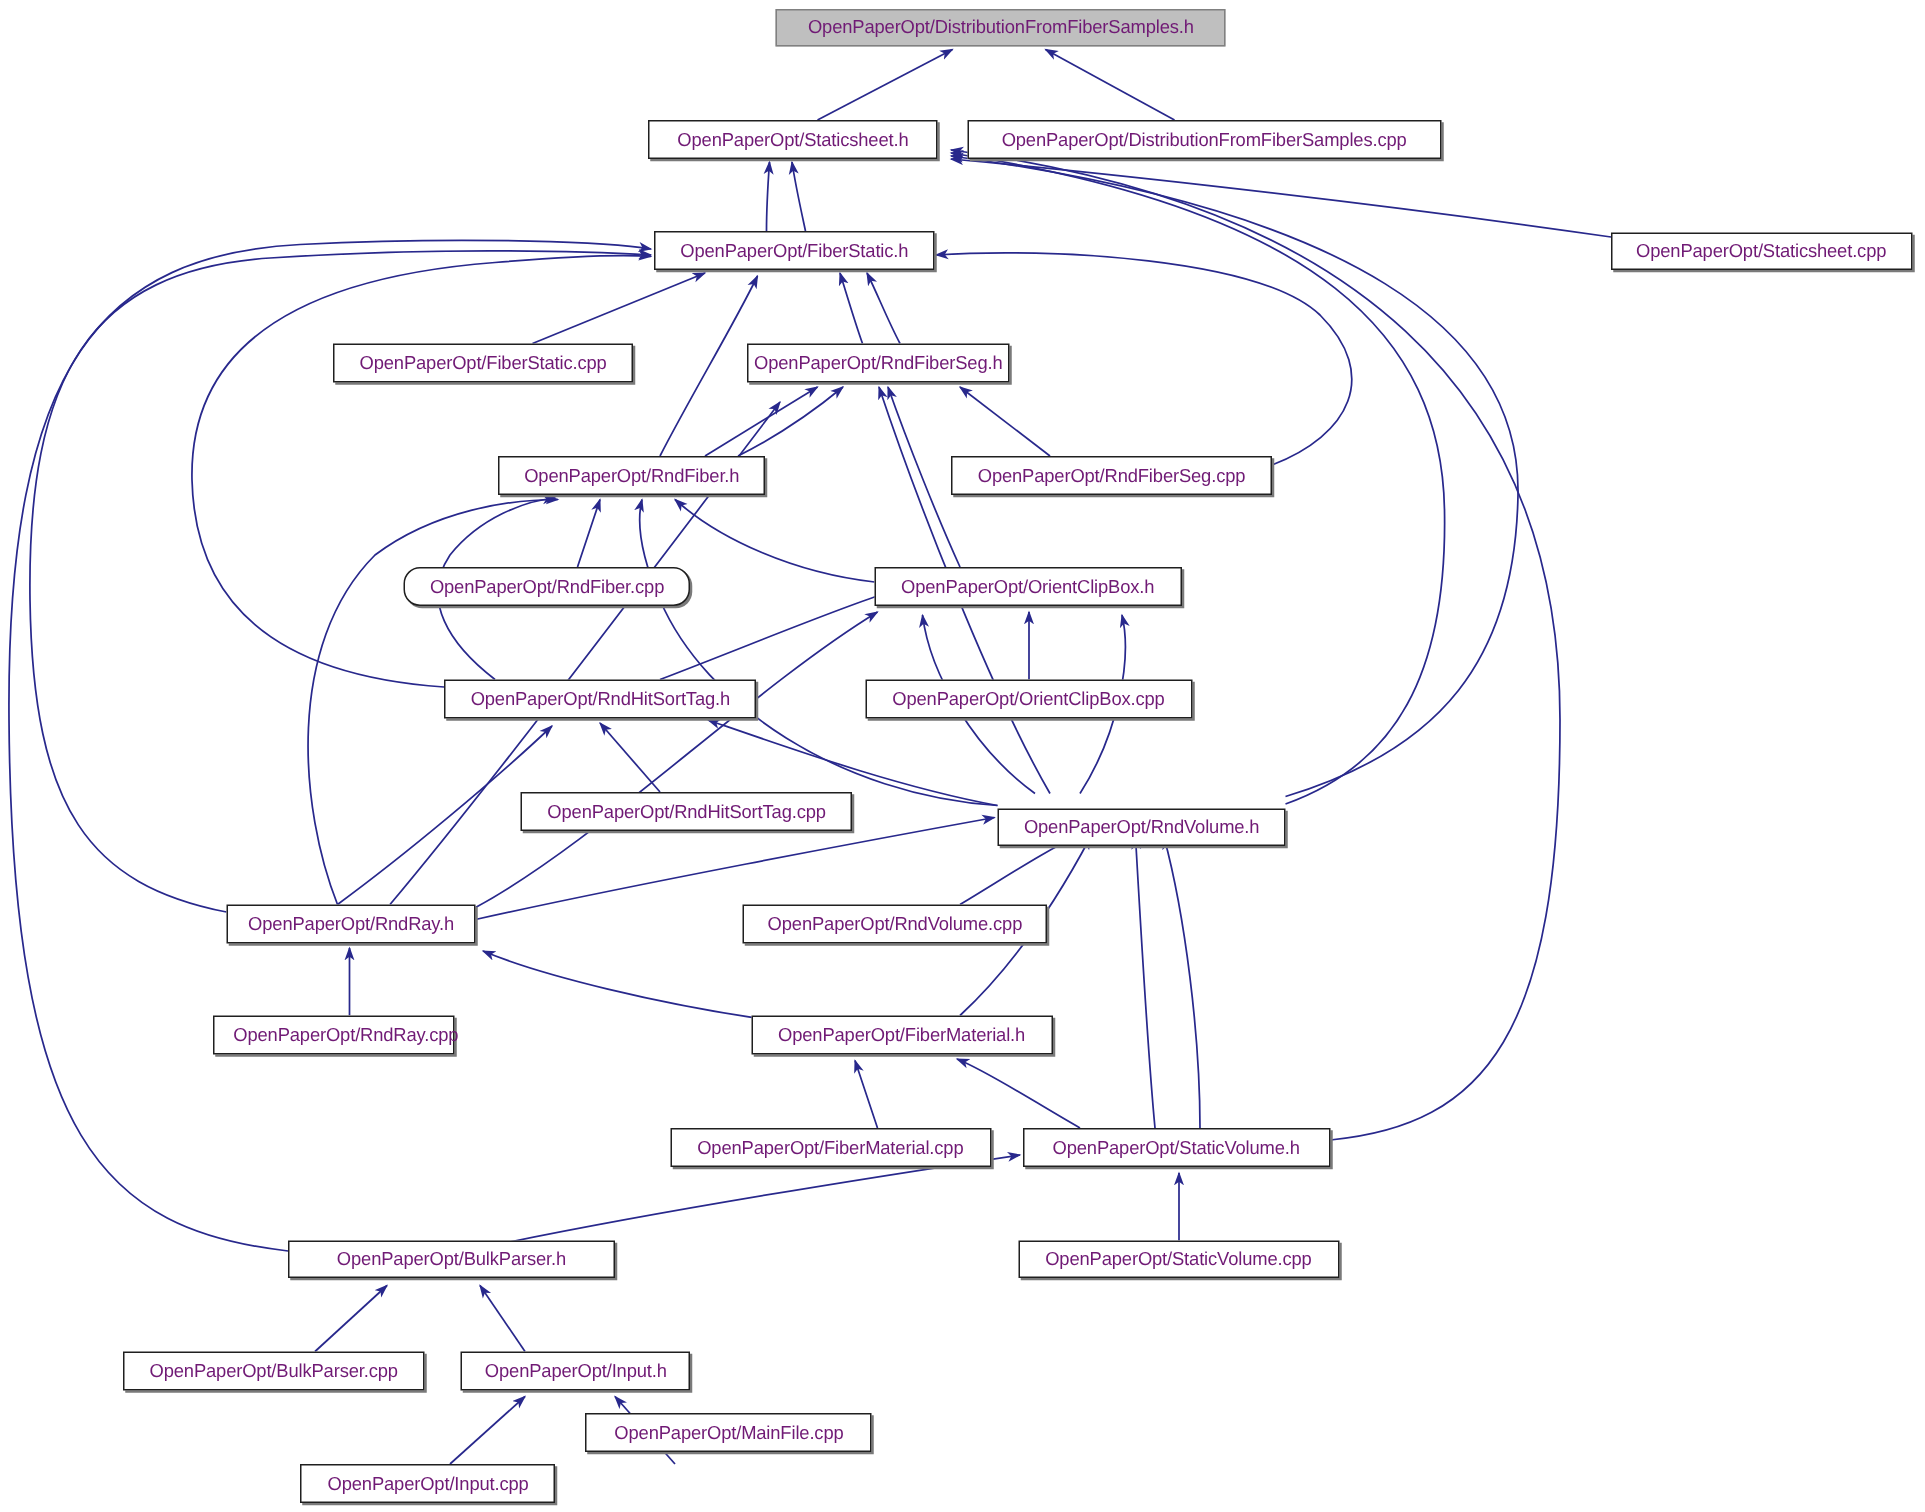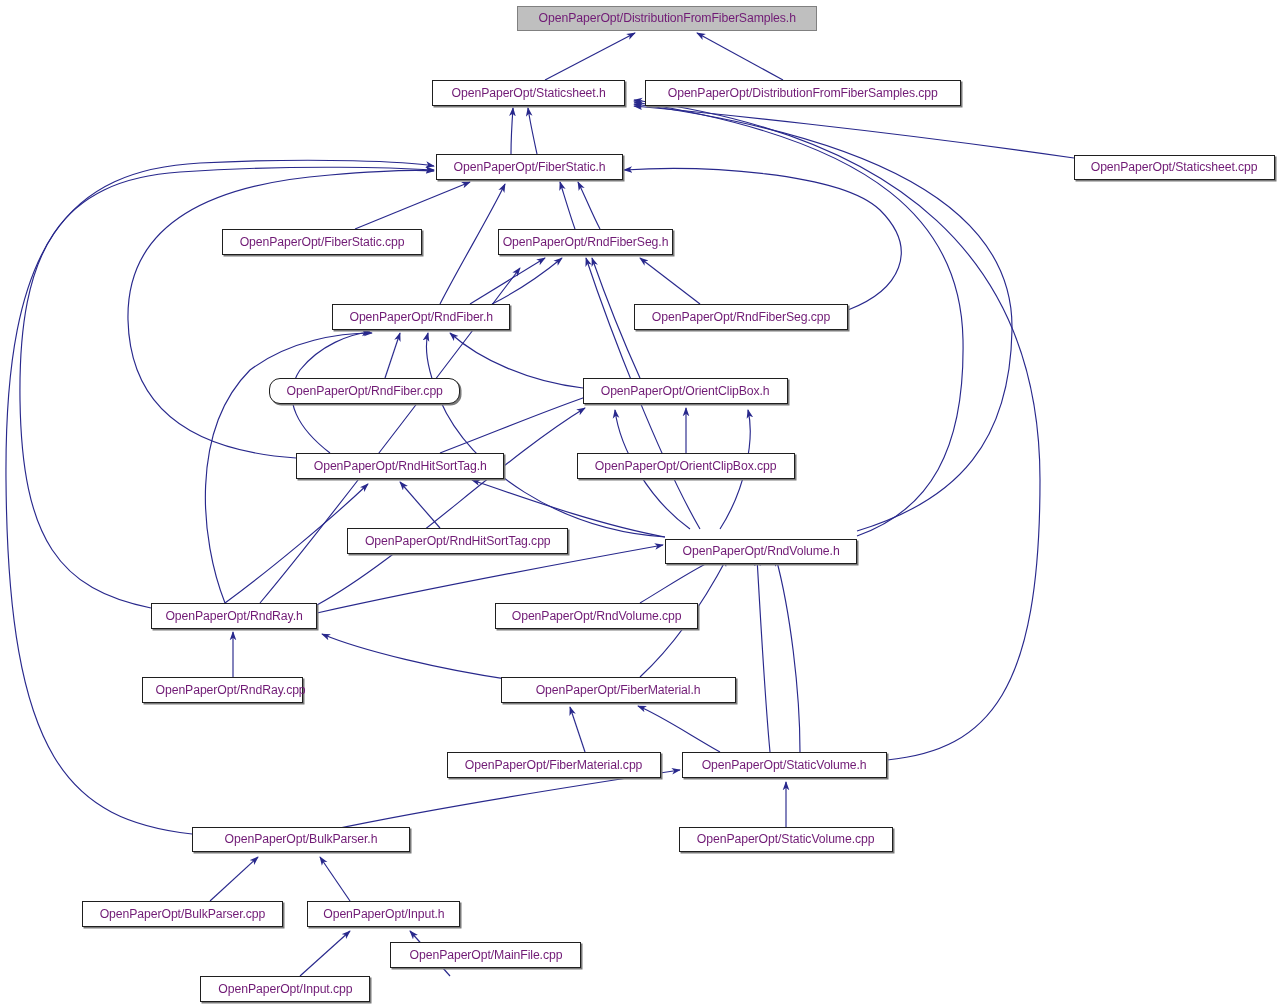--- a/index.html
+++ b/index.html
@@ -167,21 +167,21 @@
       </div>
       <div class="node shadowed" style="left: 151px; top: 603px; width: 166px; height: 26px;">
         <span class="node-label">OpenPaperOpt/RndRay.h</span>
       </div>
       <div class="node shadowed" style="left: 495px; top: 603px; width: 203px; height: 26px;">
         <span class="node-label">OpenPaperOpt/RndVolume.cpp</span>
       </div>
       <div class="node shadowed" style="left: 142px; top: 677px; width: 161px; height: 26px; padding-left: 17px;">
         <span class="node-label">OpenPaperOpt/RndRay.cpp</span>
       </div>
-      <div class="node shadowed" style="left: 501px; top: 677px; width: 235px; height: 26px;">
+      <div class="node shadowed" style="left: 501px; top: 677px; width: 201px; height: 26px;">
         <span class="node-label">OpenPaperOpt/FiberMaterial.h</span>
       </div>
       <div class="node shadowed" style="left: 447px; top: 752px; width: 214px; height: 26px;">
         <span class="node-label">OpenPaperOpt/FiberMaterial.cpp</span>
       </div>
       <div class="node shadowed" style="left: 682px; top: 752px; width: 205px; height: 26px;">
         <span class="node-label">OpenPaperOpt/StaticVolume.h</span>
       </div>
       <div class="node shadowed" style="left: 679px; top: 827px; width: 214px; height: 25px;">
         <span class="node-label">OpenPaperOpt/StaticVolume.cpp</span>

